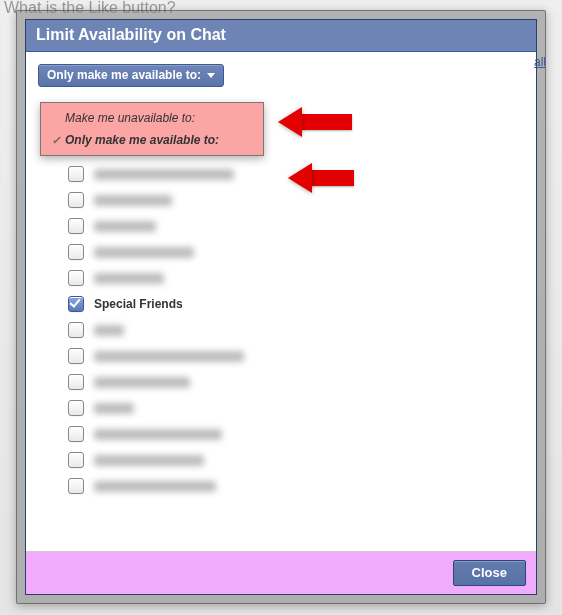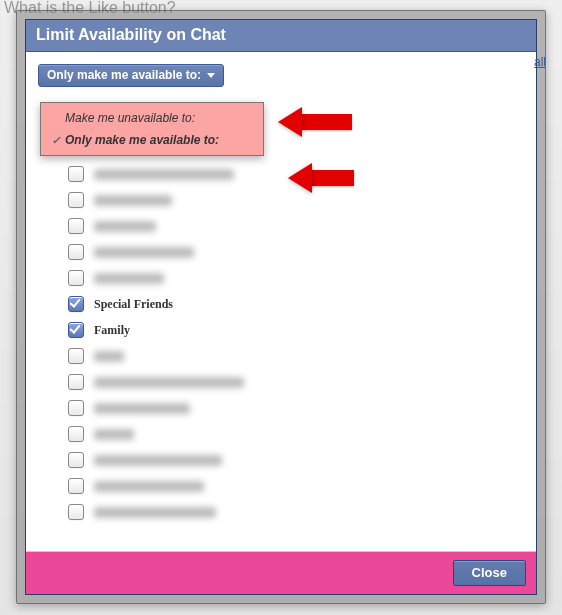--- a/index.html
+++ b/index.html
@@ -69,21 +69,21 @@
   }
 
   .body {
     flex: 1;
     overflow: hidden;
     padding: 12px 14px 8px 12px;
     position: relative;
   }
 
   .footer {
-    background: #ec4899;
+    background: #f0abfc;
     border-top: 1px solid #ccc;
     padding: 8px 10px;
     text-align: right;
   }
 
   .btn-close {
     display: inline-block;
     background: #5b74a8;
     background: linear-gradient(#637bad,#5872a7);
     border: 1px solid #29447e;
@@ -148,21 +148,20 @@
     font-size: 11px;
     text-align: center;
     margin-right: 2px;
   }
   .dd-item.selected { font-weight: bold; }
 
   
   .list {
     margin-top: 74px;
     margin-left: 30px;
-    font-family: Liberation Serif, serif;
   }
   .row {
     display: flex;
     align-items: center;
     height: 26px;
   }
   .cb {
     width: 14px; height: 14px;
     border: 1px solid #888;
     border-radius: 3px;
@@ -280,24 +279,20 @@
           </div>
           <div class="row">
             <span class="cb"></span>
             <span class="blurred" style="width: 70px;"></span>
           </div>
           <div class="row">
             <span class="cb checked"></span>
             <span class="label">Special Friends</span>
           </div>
           <div class="row">
-            <span class="cb checked"></span>
-            <span class="label">Family</span>
-          </div>
-          <div class="row">
             <span class="cb"></span>
             <span class="blurred" style="width: 30px;"></span>
           </div>
           <div class="row">
             <span class="cb"></span>
             <span class="blurred" style="width: 150px;"></span>
           </div>
           <div class="row">
             <span class="cb"></span>
             <span class="blurred" style="width: 96px;"></span>

